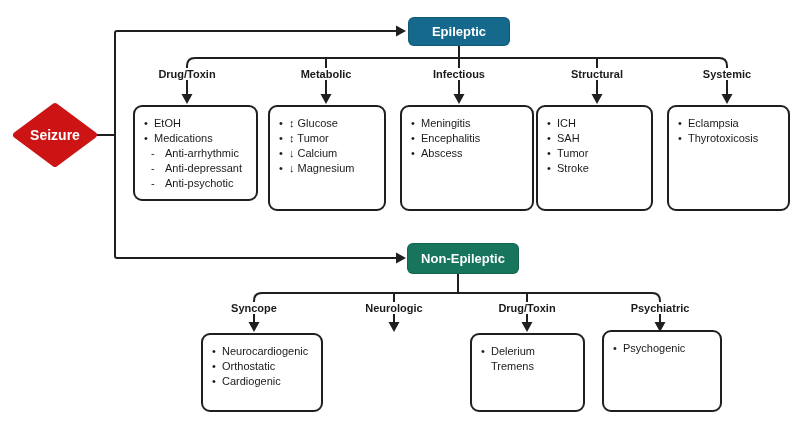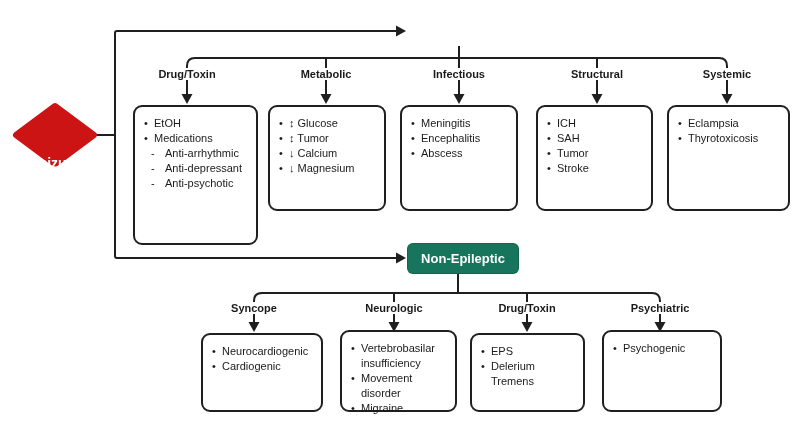--- a/index.html
+++ b/index.html
@@ -56,51 +56,52 @@
 
     <path class="wire" d="M458,274 V293 M254,325 V301 Q254,293 262,293 H652 Q660,293 660,301 V325 M394,293 V325 M527,293 V325"></path>
     <polygon class="arrowhead" points="248.5,322 259.5,322 254,332"></polygon>
     <polygon class="arrowhead" points="388.5,322 399.5,322 394,332"></polygon>
     <polygon class="arrowhead" points="521.5,322 532.5,322 527,332"></polygon>
     <polygon class="arrowhead" points="654.5,322 665.5,322 660,332"></polygon>
 
     <polygon points="55,106 94,135 55,164 16,135" stroke-linejoin="round" stroke-width="6" style="stroke: rgb(204, 20, 20); fill: rgb(204, 20, 20);"></polygon>
   </svg>
 
-  <div class="diamond-label" style="left:15px;top:127px;width:80px;margin-top:28px;">Seizure</div>
+  <div class="diamond-label" style="left:15px;top:127px;width:80px;">Seizure</div>
 
+  <div class="pill" style="left: 408px; top: 17px; width: 102px; height: 29px; background: rgb(21, 105, 140);">Epileptic</div>
 
   <div class="pill" style="left: 407px; top: 243px; width: 112px; height: 31px; background: rgb(23, 117, 93);">Non-Epileptic</div>
 
   <div class="cat-label" style="left:187px;top:68px;">Drug/Toxin</div>
   <div class="cat-label" style="left:326px;top:68px;">Metabolic</div>
   <div class="cat-label" style="left:459px;top:68px;">Infectious</div>
   <div class="cat-label" style="left:597px;top:68px;">Structural</div>
   <div class="cat-label" style="left:727px;top:68px;">Systemic</div>
 
-  <div class="node-box" style="left:133px;top:105px;width:125px;height:140px;">
+  <div class="node-box" style="left:133px;top:105px;width:125px;height:96px;">
     <ul>
       <li>EtOH</li>
       <li>Medications</li>
       <li class="sub">Anti-arrhythmic</li>
       <li class="sub">Anti-depressant</li>
       <li class="sub">Anti-psychotic</li>
     </ul>
   </div>
 
   <div class="node-box" style="left:268px;top:105px;width:118px;height:106px;">
     <ul>
       <li>↕ Glucose</li>
       <li>↕ Tumor</li>
       <li>↓ Calcium</li>
       <li>↓ Magnesium</li>
     </ul>
   </div>
 
-  <div class="node-box" style="left:400px;top:105px;width:118px;height:106px;">
+  <div class="node-box" style="left:400px;top:105px;width:134px;height:106px;">
     <ul>
       <li>Meningitis</li>
       <li>Encephalitis</li>
       <li>Abscess</li>
     </ul>
   </div>
 
   <div class="node-box" style="left:536px;top:105px;width:117px;height:106px;">
     <ul>
       <li>ICH</li>
@@ -118,35 +119,28 @@
   </div>
 
   <div class="cat-label" style="left:254px;top:302px;">Syncope</div>
   <div class="cat-label" style="left:394px;top:302px;">Neurologic</div>
   <div class="cat-label" style="left:527px;top:302px;">Drug/Toxin</div>
   <div class="cat-label" style="left:660px;top:302px;">Psychiatric</div>
 
   <div class="node-box" style="left:201px;top:333px;width:122px;height:79px;">
     <ul>
       <li>Neurocardiogenic</li>
+      <li>Orthostatic</li>
       <li>Cardiogenic</li>
     </ul>
   </div>
 
-  <div class="node-box" style="left:340px;top:330px;width:117px;height:82px;">
-    <ul>
-      <li>Vertebrobasilar insufficiency</li>
-      <li>Movement disorder</li>
-      <li>Migraine</li>
-    </ul>
-  </div>
 
   <div class="node-box" style="left:470px;top:333px;width:115px;height:79px;">
     <ul>
-      <li>EPS</li>
       <li>Delerium Tremens</li>
     </ul>
   </div>
 
   <div class="node-box" style="left:602px;top:330px;width:120px;height:82px;">
     <ul>
       <li>Psychogenic</li>
     </ul>
   </div>
 

